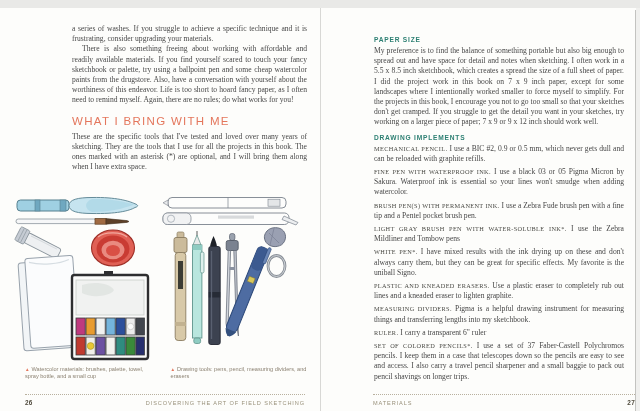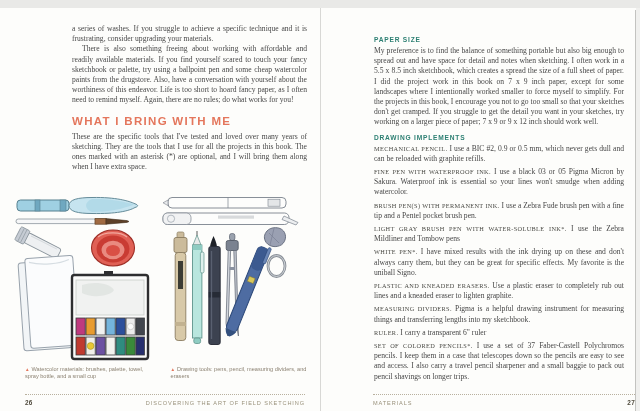--- a/index.html
+++ b/index.html
@@ -15,21 +15,21 @@
   .edge-strip { position:absolute; right:0; top:0; bottom:0; width:4px; background:#f0f0ee; }
   .edge-line { position:absolute; right:4px; top:2px; bottom:2px; width:1px; background:#c3c3c0; }
 
   
   .serif { font-size:7.6px; line-height:10.2px; color:#474747; margin:0; text-align:justify; }
   .indent { text-indent:10px; }
   .body-col-left { position:absolute; left:72px; top:16px; width:235px; }
   .body-col-right { position:absolute; left:38px; top:28px; width:250px; }
 
   .coral-heading {
-    font-family:"Liberation Sans", sans-serif; font-weight:700;
+    font-family:"Liberation Sans", sans-serif; font-weight:400;
     font-size:11.5px; letter-spacing:1.3px; color:#e4765c;
     margin:9px 0 5px 0;
   }
   .teal-heading {
     font-family:"Liberation Sans", sans-serif; font-weight:700;
     font-size:6.6px; letter-spacing:0.8px; color:#2c7f72;
     margin:0 0 3px 0;
   }
   .gap-above { margin-top:6px; }
   .item { margin:0 0 3px 0; }

